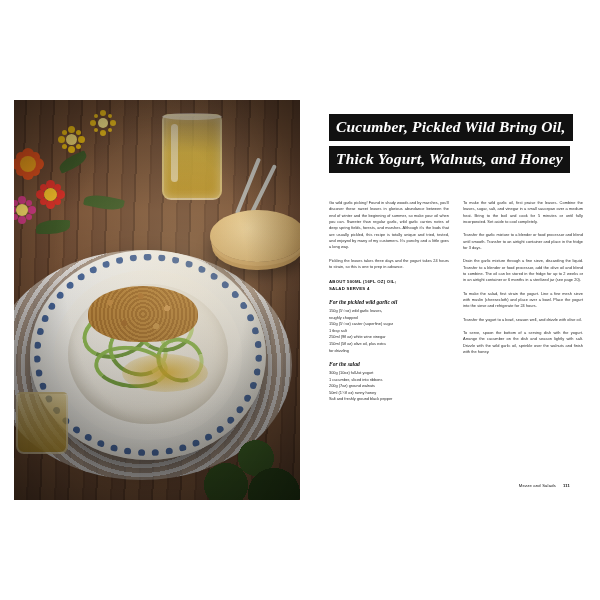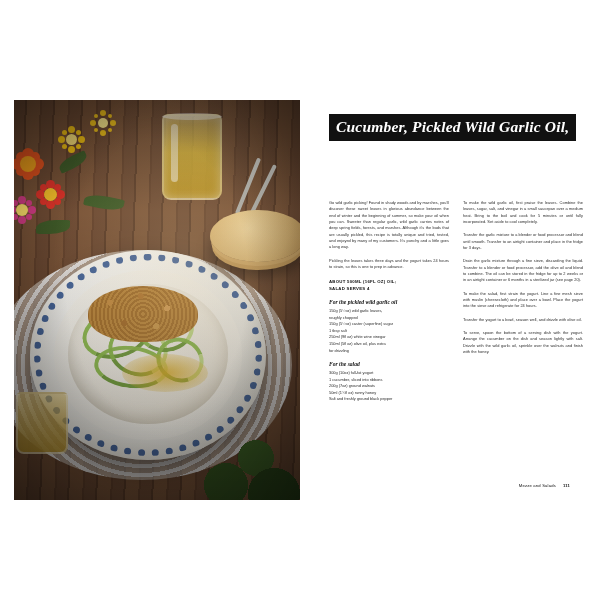--- a/index.html
+++ b/index.html
@@ -352,21 +352,22 @@
 
     <div id="greens"></div>
 
     <div class="wood-dark"></div>
     <div class="vignette"></div>
   </div>
 
   <div id="text-page">
 
     <div id="title-block">
-      <div class="title-line">Cucumber, Pickled Wild Garlic Oil,</div><br>
+      <div class="title-line">Cucumber, Pickled Wild Bring Oil,</div><br>
+      <div class="title-line">Thick Yogurt, Walnuts, and Honey</div>
     </div>
 
     <div id="columns">
 
       <div class="col">
         <p class="body-text">Go wild garlic picking! Found in shady woods and by marshes, you'll discover these sweet leaves in glorious abundance between the end of winter and the beginning of summer, so make your oil when you can. Sweeter than regular garlic, wild garlic carries notes of deep spring fields, forests, and marshes. Although it's the buds that are usually pickled, this recipe is totally unique and tried, tested, and enjoyed by many of my customers. It's punchy and a little goes a long way.</p>
         <p class="body-text">Pickling the leaves takes three days and the yogurt takes 24 hours to strain, so this is one to prep in advance.</p>
 
         <div class="head-caps" style="white-space:pre-line;">ABOUT 500ML (16FL OZ) OIL;
 SALAD SERVES 4</div>

